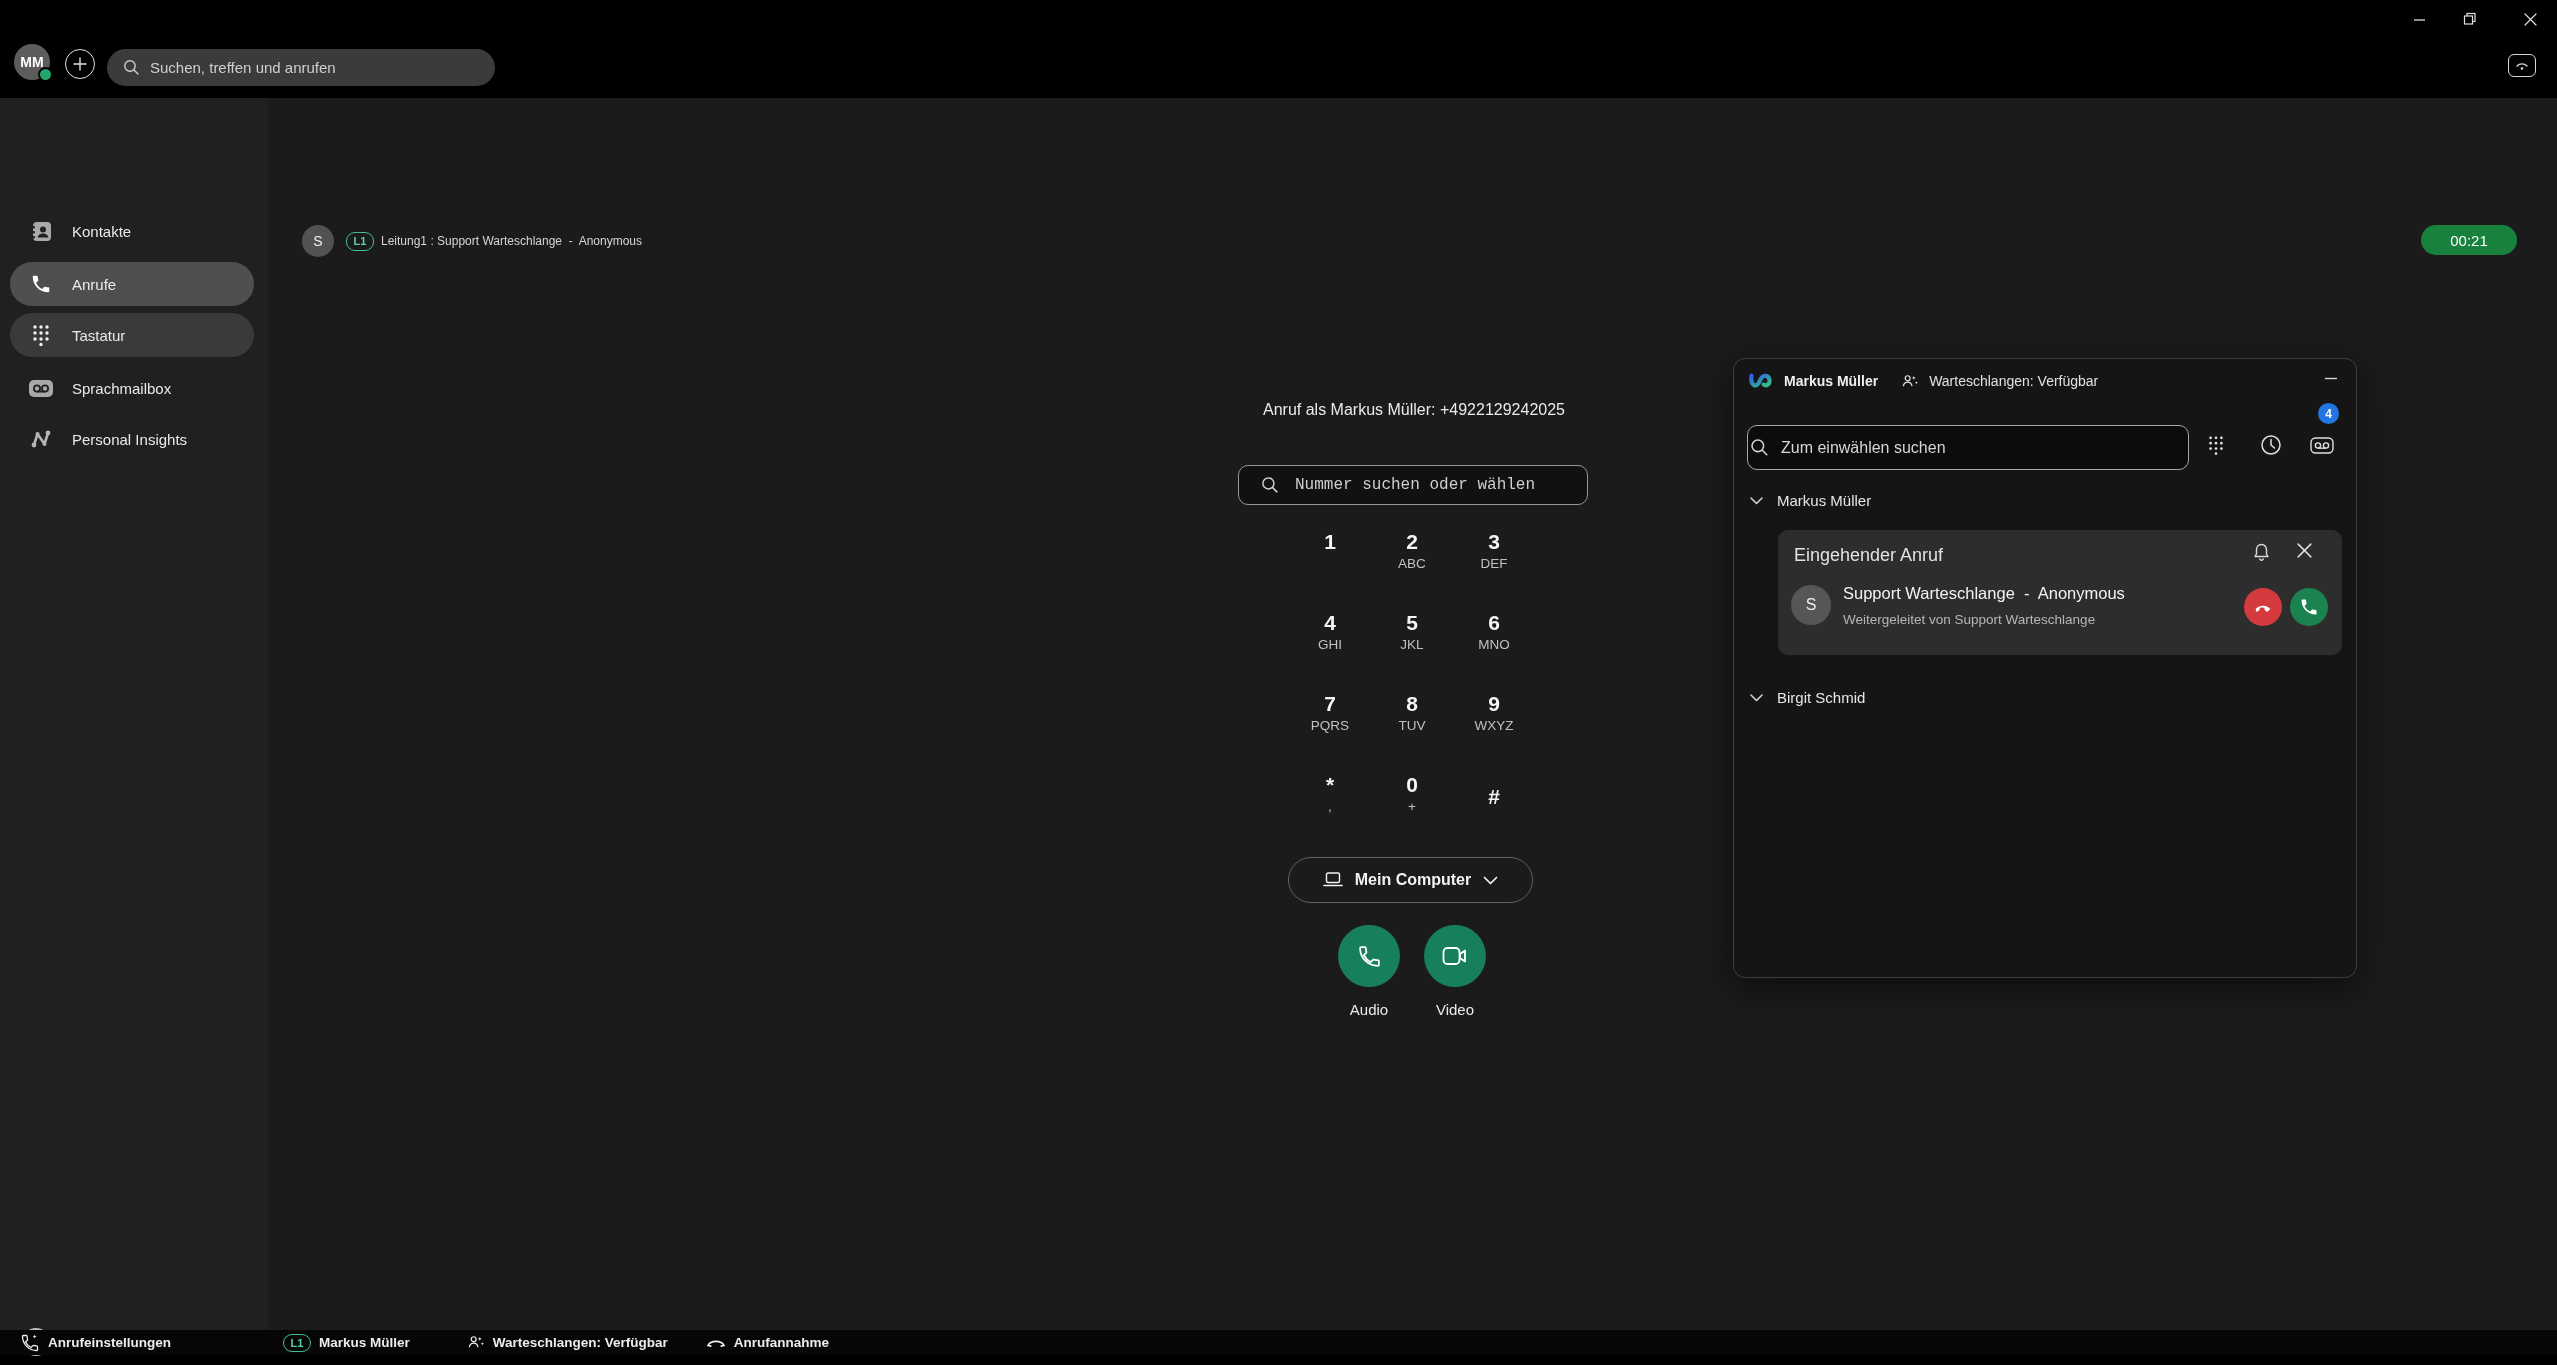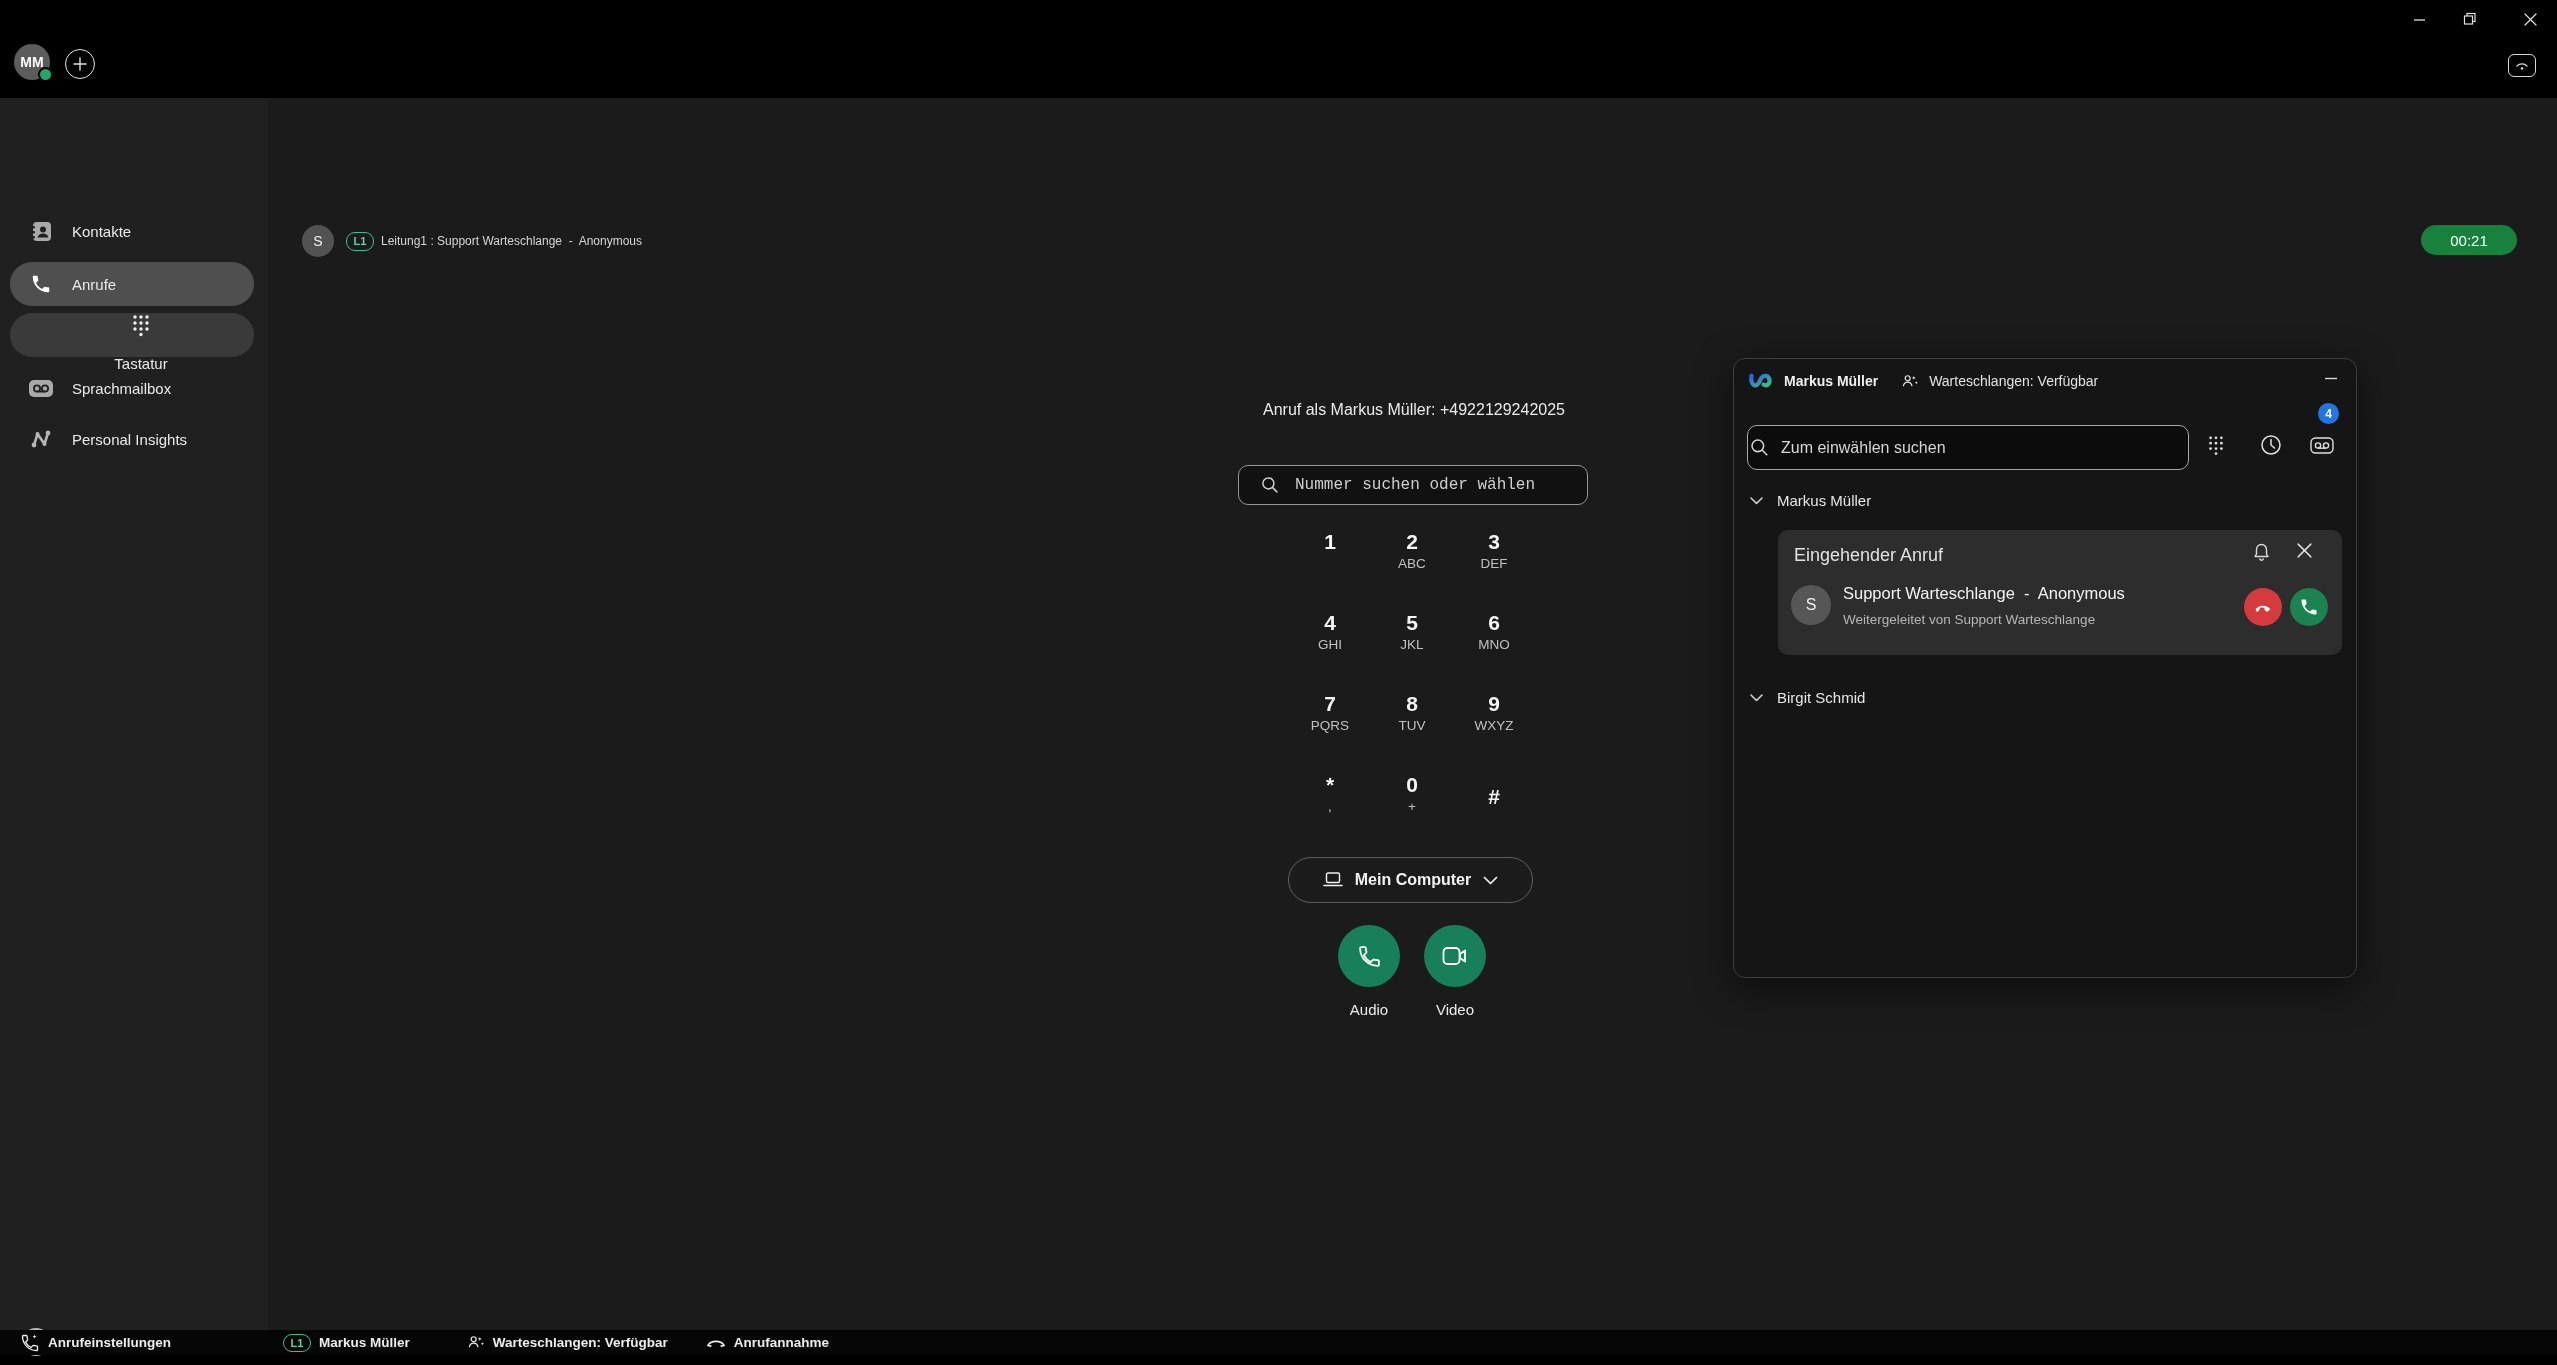--- a/index.html
+++ b/index.html
@@ -24,21 +24,21 @@
             width:30px; height:26px; color:#e0e0e0; }
   .connect-device { position:absolute; left:2508px; top:54px; width:28px; height:23px; border:1.5px solid #d8d8d8;
                     border-radius:6px; display:flex; align-items:center; justify-content:center; color:#d8d8d8; }
 
   
   .sidebar { position:absolute; left:0; top:98px; width:268px; height:1232px; background:#202020; }
   .sbitem { position:absolute; left:10px; width:244px; height:44px; border-radius:22px;
             display:flex; align-items:center; gap:18px; padding-left:18px; color:#e9e9e9; font-size:15px; }
   .sbitem .ic { width:26px; display:flex; justify-content:center; }
   .sb-selected { background:#4f4f4f; }
-  .sb-hover { background:#3a3a3a;flex-direction:column; }
+  .sb-hover { background:#3a3a3a; }
   .help { position:absolute; left:10px; top:1230px; display:flex; align-items:center; gap:17px; padding-left:12px;
           color:#e0e0e0; font-size:15px; }
   .help .qc { width:28px; height:28px; border-radius:50%; background:#b9b9b9; color:#1f1f1f;
               display:flex; align-items:center; justify-content:center; font-size:16px; font-weight:bold; }
 
   
   .statusbar { position:absolute; left:0; top:1330px; width:2557px; height:25px; background:#060606;
                display:flex; align-items:center; color:#ededed; font-size:13.5px; font-weight:bold; }
   .statusbar .sitem { display:flex; align-items:center; gap:8px; }
   .l1badge { display:inline-flex; align-items:center; justify-content:center; min-width:28px; height:18px;
@@ -110,20 +110,27 @@
   <div class="topbar">
     <div class="avatar">
       <span>MM</span>
       <span class="dot"></span>
     </div>
     <div class="plusbtn">
       <svg width="14" height="14" viewBox="0 0 14 14">
           <path d="M7 1v12M1 7h12" stroke="currentColor" stroke-width="1.4" stroke-linecap="round"></path>
         </svg>
     </div>
+    <div class="topsearch">
+      <svg width="17" height="17" viewBox="0 0 17 17">
+          <circle cx="7" cy="7" r="5.2" fill="none" stroke="#cfcfcf" stroke-width="1.4"></circle>
+          <path d="M11 11l4 4" stroke="#cfcfcf" stroke-width="1.4" stroke-linecap="round"></path>
+        </svg>
+      <input placeholder="Suchen, treffen und anrufen" style="">
+    </div>
     <div class="winctl" style="left:2404px;">
       <svg width="13" height="13" viewBox="0 0 13 13">
           <path d="M1 7h11" stroke="currentColor" stroke-width="1.3"></path>
         </svg>
     </div>
     <div class="winctl" style="left:2455px;">
       <svg width="14" height="14" viewBox="0 0 14 14">
           <rect x="4" y="1.5" width="8" height="8" fill="none" stroke="currentColor" stroke-width="1.2"></rect>
           <rect x="1.5" y="4" width="8" height="8" fill="#000" stroke="currentColor" stroke-width="1.2"></rect>
         </svg>

